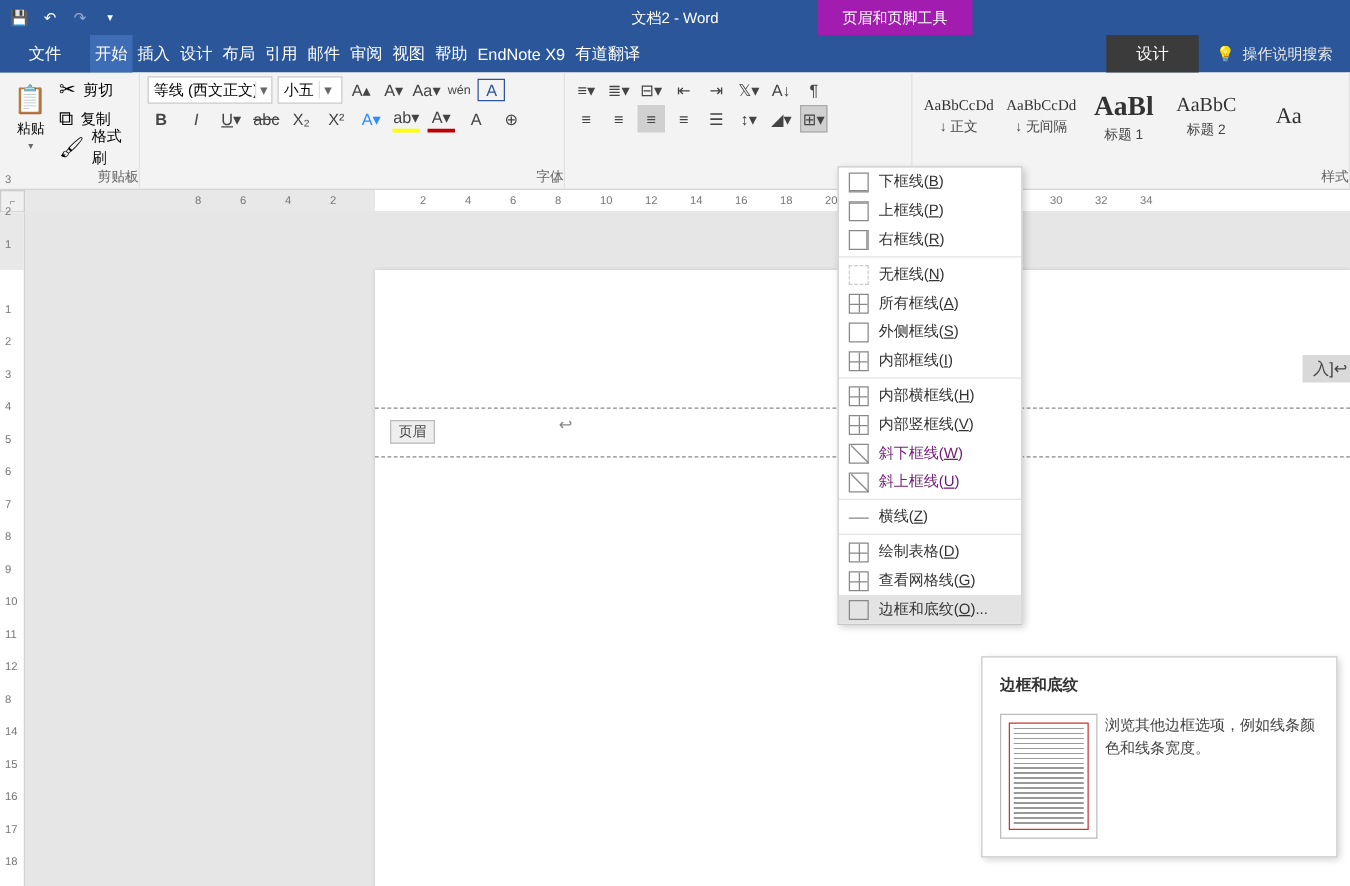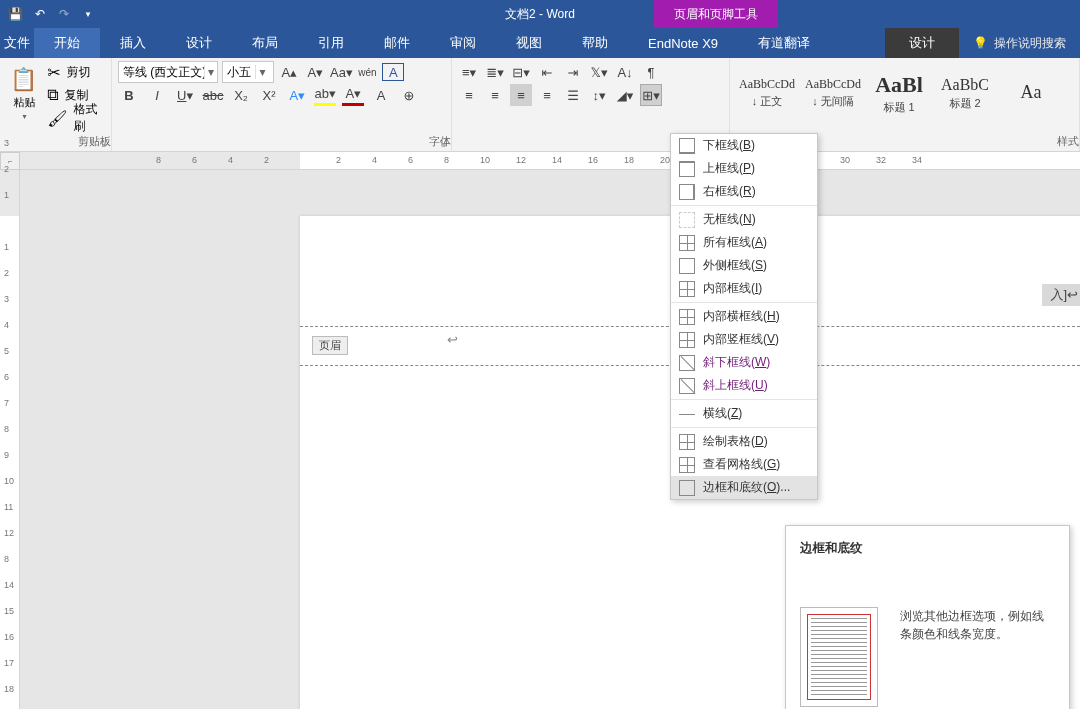--- a/index.html
+++ b/index.html
@@ -5,22 +5,22 @@
   * { box-sizing: border-box; margin: 0; padding: 0; font-family: "Microsoft YaHei", "Segoe UI", sans-serif; }
   body { width: 1080px; height: 709px; background: #f0f0f0; overflow: hidden; position: relative; }
 
   .titlebar { height: 28px; background: #2b579a; display: flex; align-items: center; color: #fff; font-size: 12px; position: relative; }
   .qat { display: flex; align-items: center; gap: 4px; padding: 0 6px; }
   .qat-btn { width: 20px; height: 20px; display:flex; align-items:center; justify-content:center; color:#fff; }
   .title-center { position:absolute; left:50%; transform:translateX(-50%); }
   .context-tab-group { position:absolute; right:302px; top:0; bottom:0; display:flex; align-items:center; padding:12px 20px; background:#a21caf; }
 
   .ribbon-tabs { height: 30px; background:#2b579a; display:flex; align-items:stretch; color:#fff; font-size:13px; }
-  .rtab { padding:0 20px; display:flex; align-items:center; cursor:pointer; }
-  .rtab.file { background:#2b579a; padding:0 4px; }
+  .rtab { padding:0 4px; display:flex; align-items:center; cursor:pointer; }
+  .rtab.file { background:#2b579a; padding:0 23px; }
   .rtab.active { background:#3e6db5; }
   .tell-me { display:flex; align-items:center; gap:6px; color:#e8e8e8; font-size:12px; padding:0 14px; }
 
   .ribbon { height:94px; background:#f3f3f3; border-bottom:1px solid #d4d4d4; display:flex; }
   .rgroup { border-right:1px solid #e1e1e1; padding:3px 6px 0 6px; display:flex; flex-direction:column; position:relative; }
   .rgroup-label { position:absolute; bottom:2px; left:0; right:0; text-align:right; font-size:11px; color:#666; }
   .rgroup-label .launcher { position:absolute; right:4px; bottom:0; font-size:10px; color:#999; }
   .big-btn { display:flex; flex-direction:column; align-items:center; justify-content:center; width:40px; height:66px; font-size:11px; gap:2px; }
   .stack-rows { display:flex; flex-direction:column; gap:1px; }
   .mini-row { display:flex; align-items:center; gap:2px; height:22px; }
@@ -69,21 +69,21 @@
   .bi-all::after { top:50%; left:0; right:0; height:1px; }
   .bi-diag::before { width:20px; height:1px; top:50%; left:-2px; transform:rotate(45deg); }
   .bm-icon.line { border:none; }
   .bm-icon.line::before { left:0; right:0; top:50%; height:1px; }
   .bm-icon.grid::before { left:50%; top:0; bottom:0; width:1px; }
   .bm-icon.grid::after { top:50%; left:0; right:0; height:1px; }
 
   
   .tooltip-card { position:absolute; left:785px; top:525px; width:285px; background:#fff; border:1px solid #c8c8c8; box-shadow:2px 2px 6px rgba(0,0,0,.2); z-index:60; padding:14px; font-size:12px; display:flex; gap:14px; flex-direction:column; }
   .tt-title { font-weight:bold; color:#333; font-size:12.5px; }
-  .tt-body { display:flex; gap:22px;margin-top:36px; }
+  .tt-body { display:flex; gap:6px; }
   .tt-thumb { width:78px; height:100px; border:1px solid #bbb; background:#fff; position:relative; }
   .tt-thumb::before { content:""; position:absolute; inset:6px; border:1px solid #cc3333; }
   .tt-lines { position:absolute; inset:10px; background:repeating-linear-gradient(#999 0 1px, transparent 1px 4px); }
   .tt-desc { color:#444; line-height:1.5; flex:1; }
 
   u.acc { text-decoration:underline; }
 </style>
 </head>
 <body>
 

